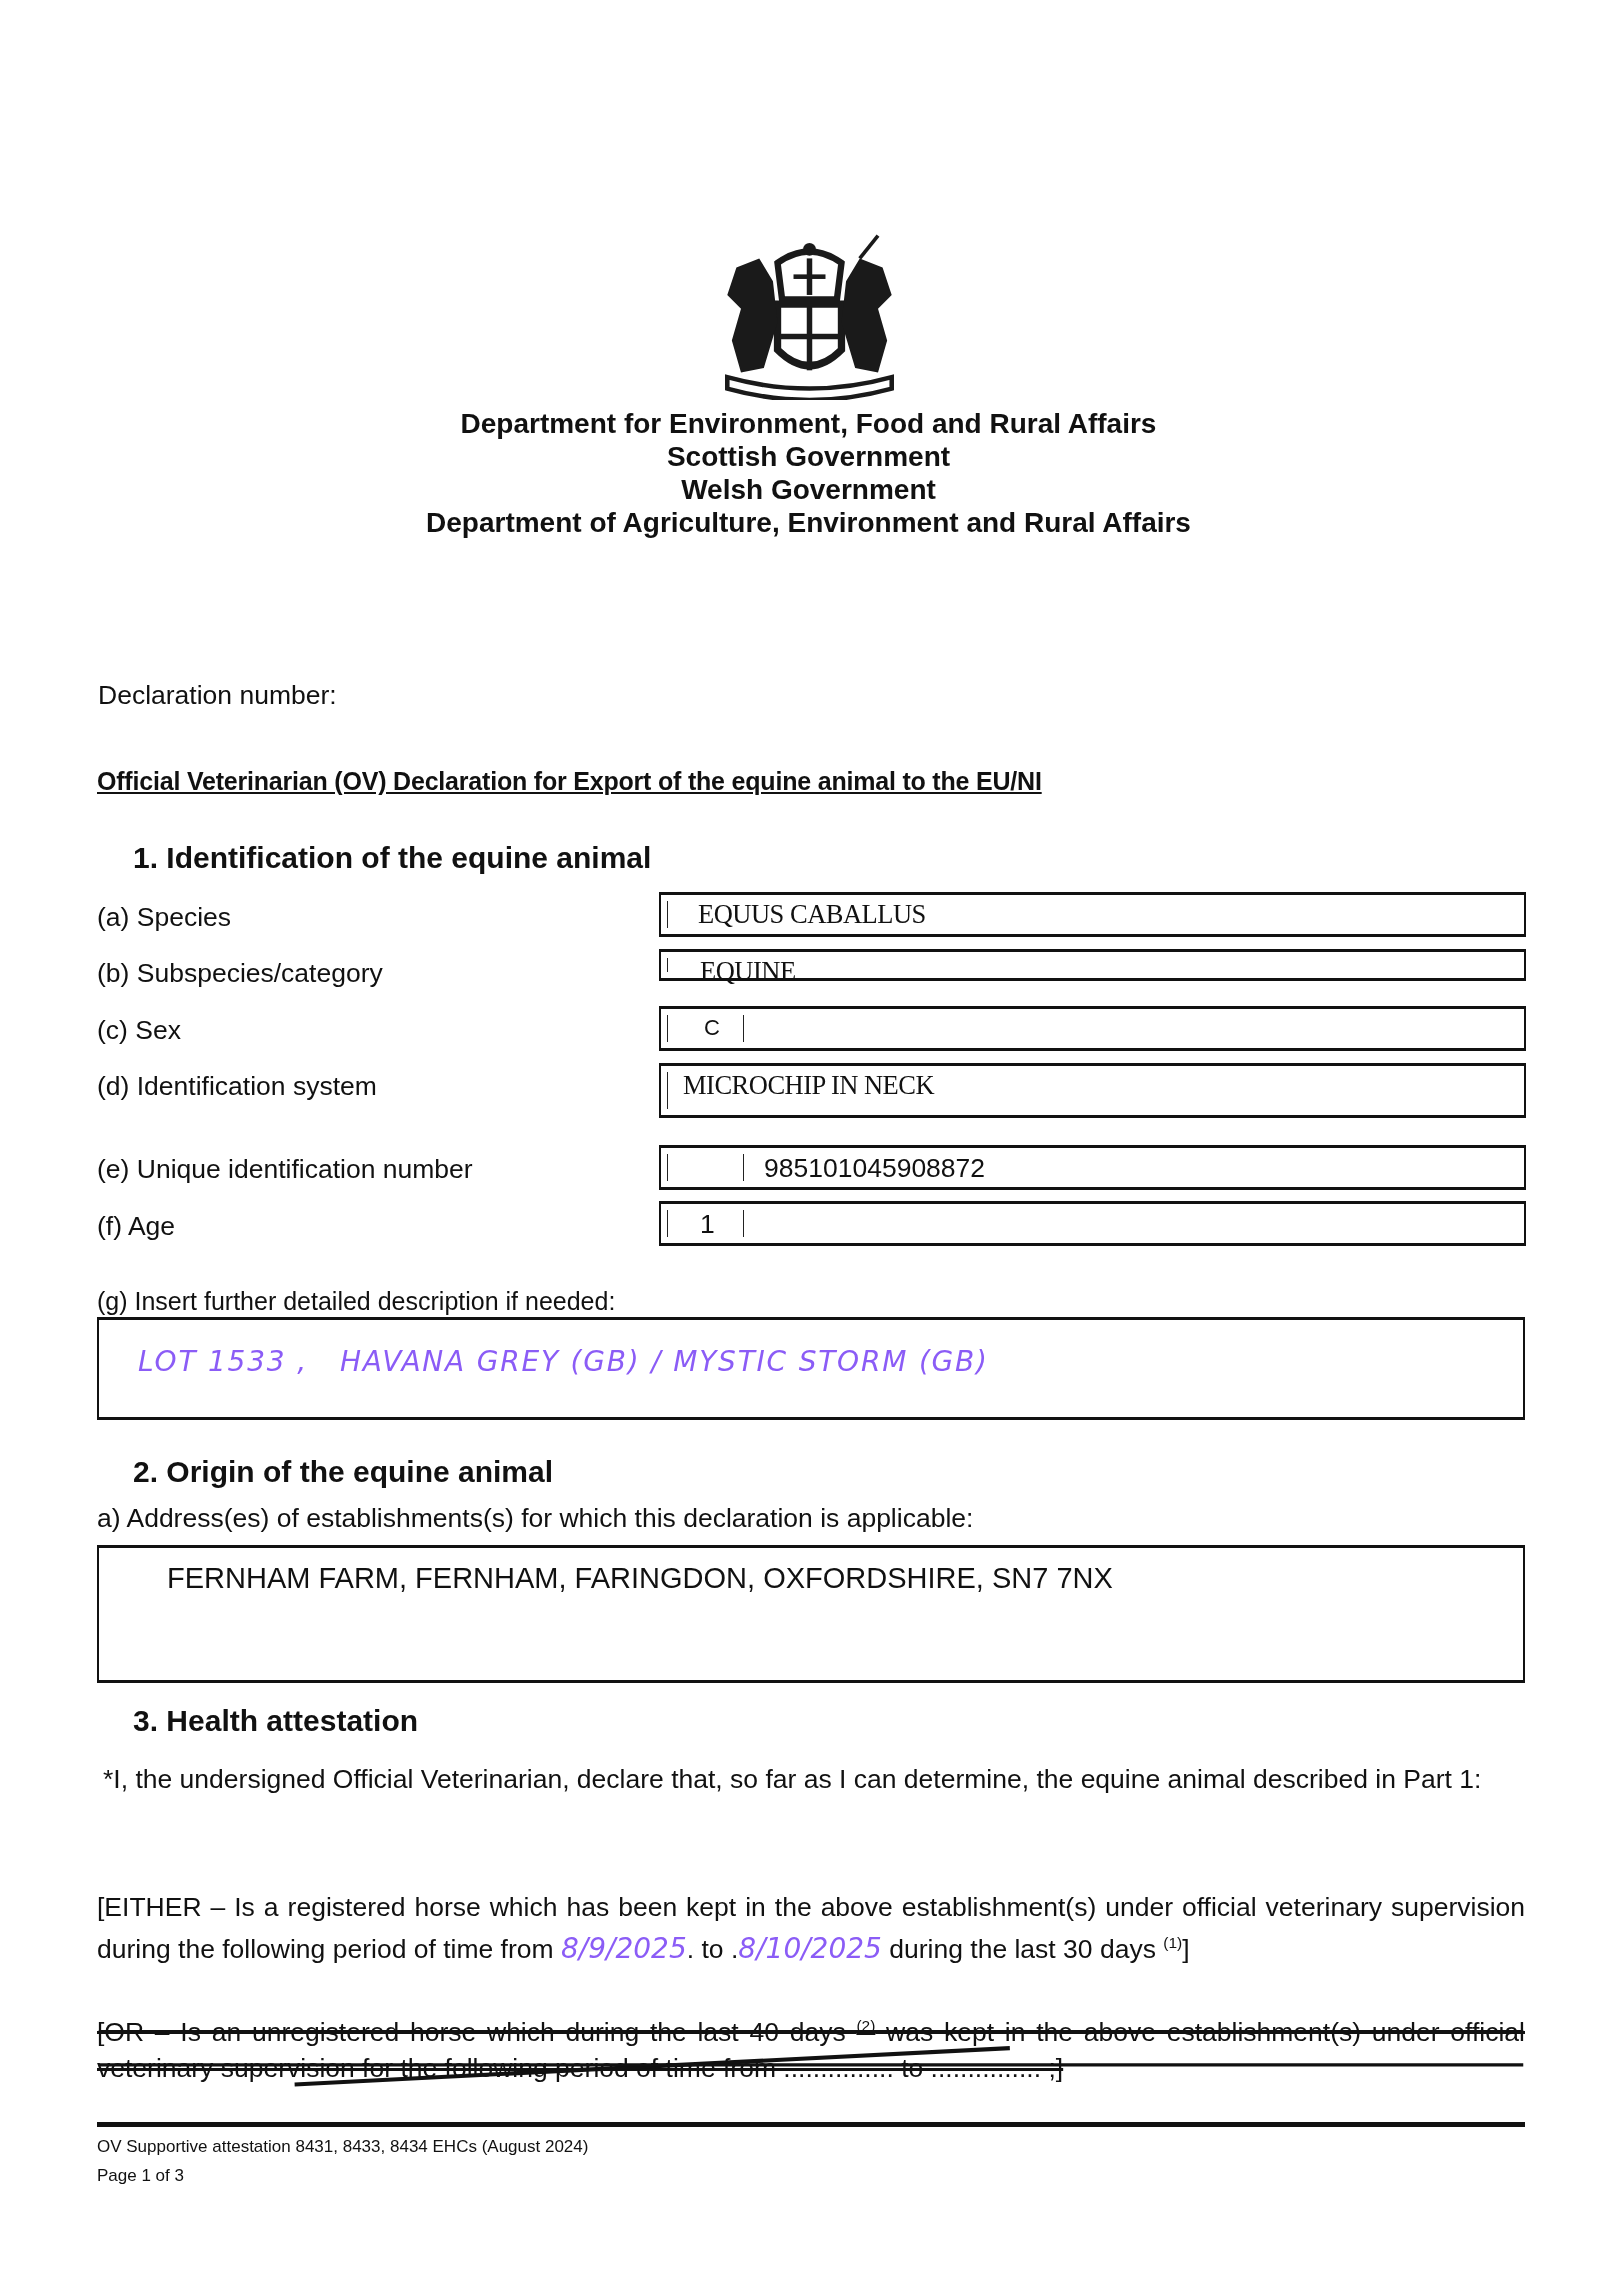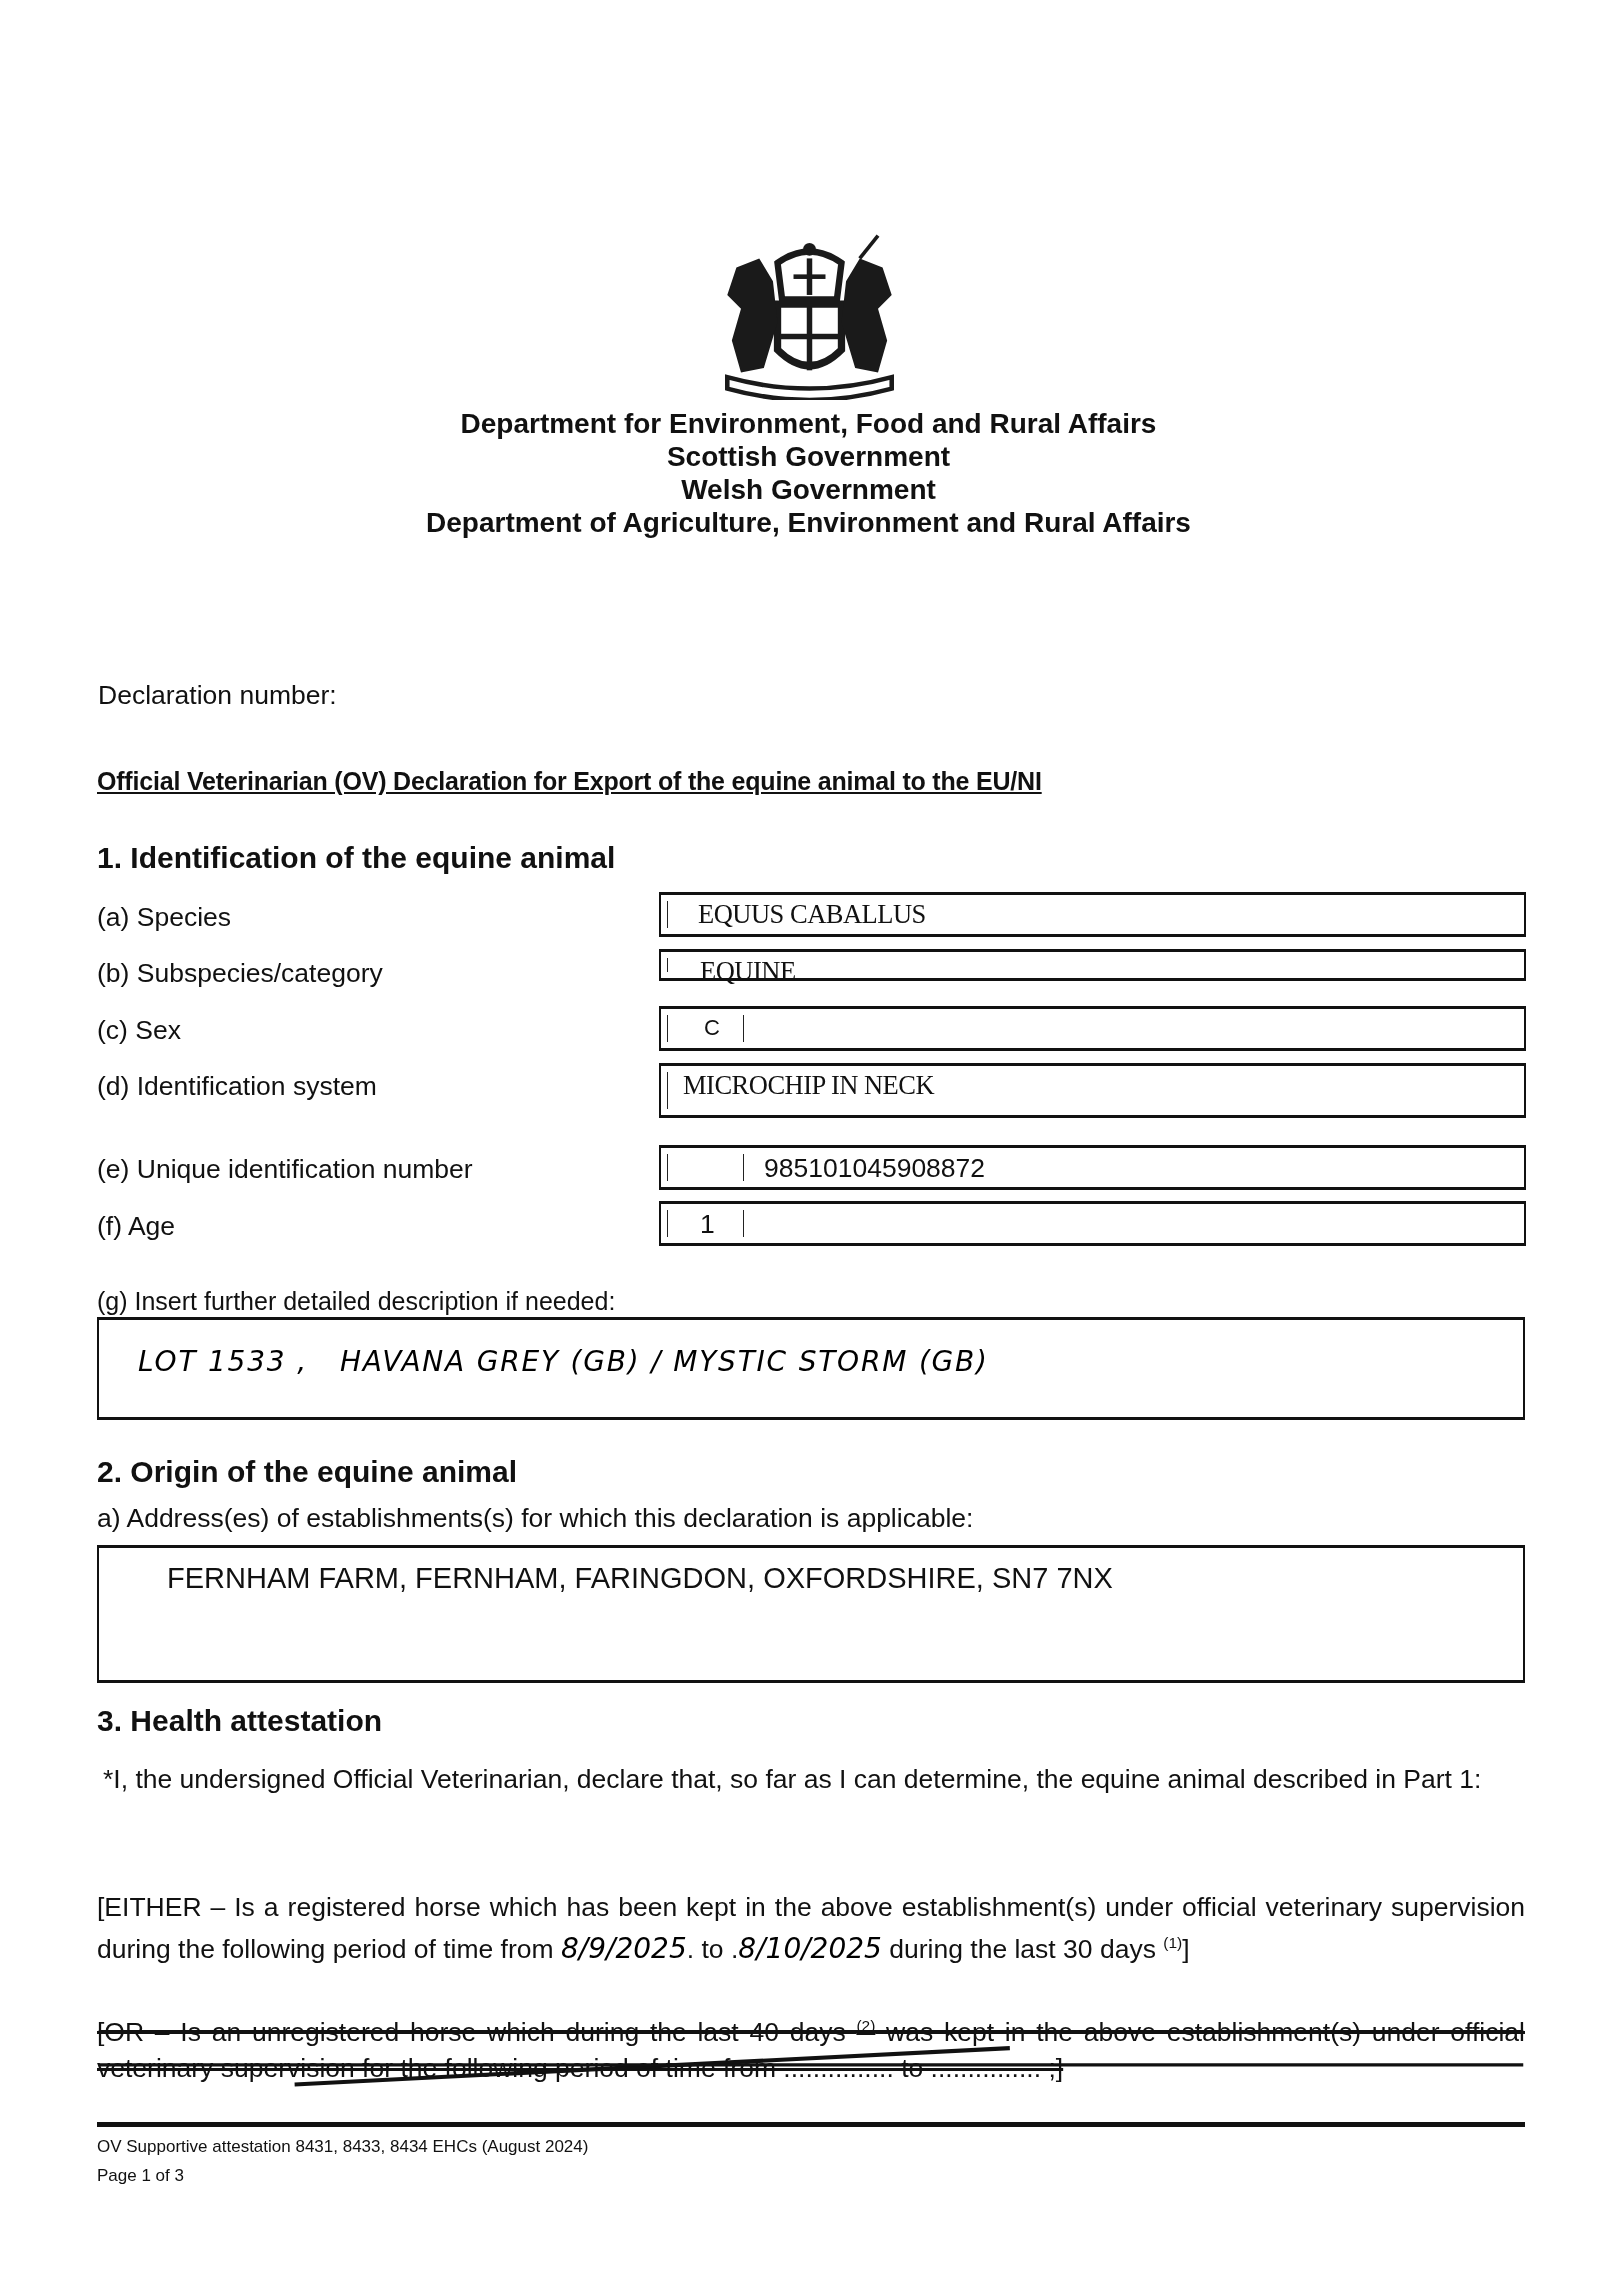--- a/index.html
+++ b/index.html
@@ -4,27 +4,27 @@
 <style>
   html, body { margin: 0; padding: 0; background: #ffffff; }
   body { width: 1617px; height: 2284px; position: relative; overflow: hidden;
          font-family: "Liberation Sans", sans-serif; color: #111; }
   .abs { position: absolute; }
   .crest { left: 710px; left: 709px; top: 231px; width: 201px; height: 169px; }
   .org { left: 0; width: 1617px; text-align: center; font-weight: bold; font-size: 28px; line-height: 33px; }
   .org-block { top: 407px; left: 0; width: 1617px; }
   .label { font-size: 26.5px; }
   .h1 { font-weight: bold; font-size: 25px; letter-spacing: -0.2px; text-decoration: underline; }
-  .h2 { font-weight: bold; font-size: 30px; }
+  .h2 { font-weight: bold; font-size: 30px; margin-left: 36px; }
   .field-box { position: absolute; left: 659px; width: 867px; border: 2.7px solid #111; border-top-width: 3.2px; border-bottom-width: 3.7px; box-sizing: border-box; background: #fff; }
   .field-box .tick { position: absolute; top: 6.4px; bottom: 6.4px; width: 1.4px; background: #222; }
   .serif-val { font-family: "Liberation Serif", serif; font-size: 26.5px; position: absolute; top: 3.7px; letter-spacing: -0.5px; }
   .sans-val { font-family: "Liberation Sans", sans-serif; font-size: 26.5px; position: absolute; top: 4.6px; }
   .desc-box { left: 97px; width: 1428px; top: 1317px; height: 103px; border: 2.3px solid #111; border-top-width: 3.7px; border-bottom-width: 3.7px; box-sizing: border-box; }
-  .hand { font-family: "DejaVu Sans", sans-serif; color: #000000; font-size: 28px; font-style: italic; letter-spacing: 1.8px; }
+  .hand { font-family: "DejaVu Sans", sans-serif; color: #8b5cf6; font-size: 28px; font-style: italic; letter-spacing: 1.8px; }
   .addr-box { left: 97px; width: 1428px; top: 1545px; height: 138px; border: 2.3px solid #111; border-top-width: 3.7px; border-bottom-width: 3.7px; box-sizing: border-box; }
   .body-text { font-size: 26.5px; line-height: 36px; text-align: justify; }
   .struck { text-decoration: line-through; text-decoration-thickness: 2.7px; }
   .footer-rule { left: 97px; width: 1428px; top: 2122px; height: 4.6px; background: #111; }
   .footer { font-size: 17px; line-height: 28px; }
   sup { font-size: 15.5px; }
 </style>
 </head>
 <body>
 

